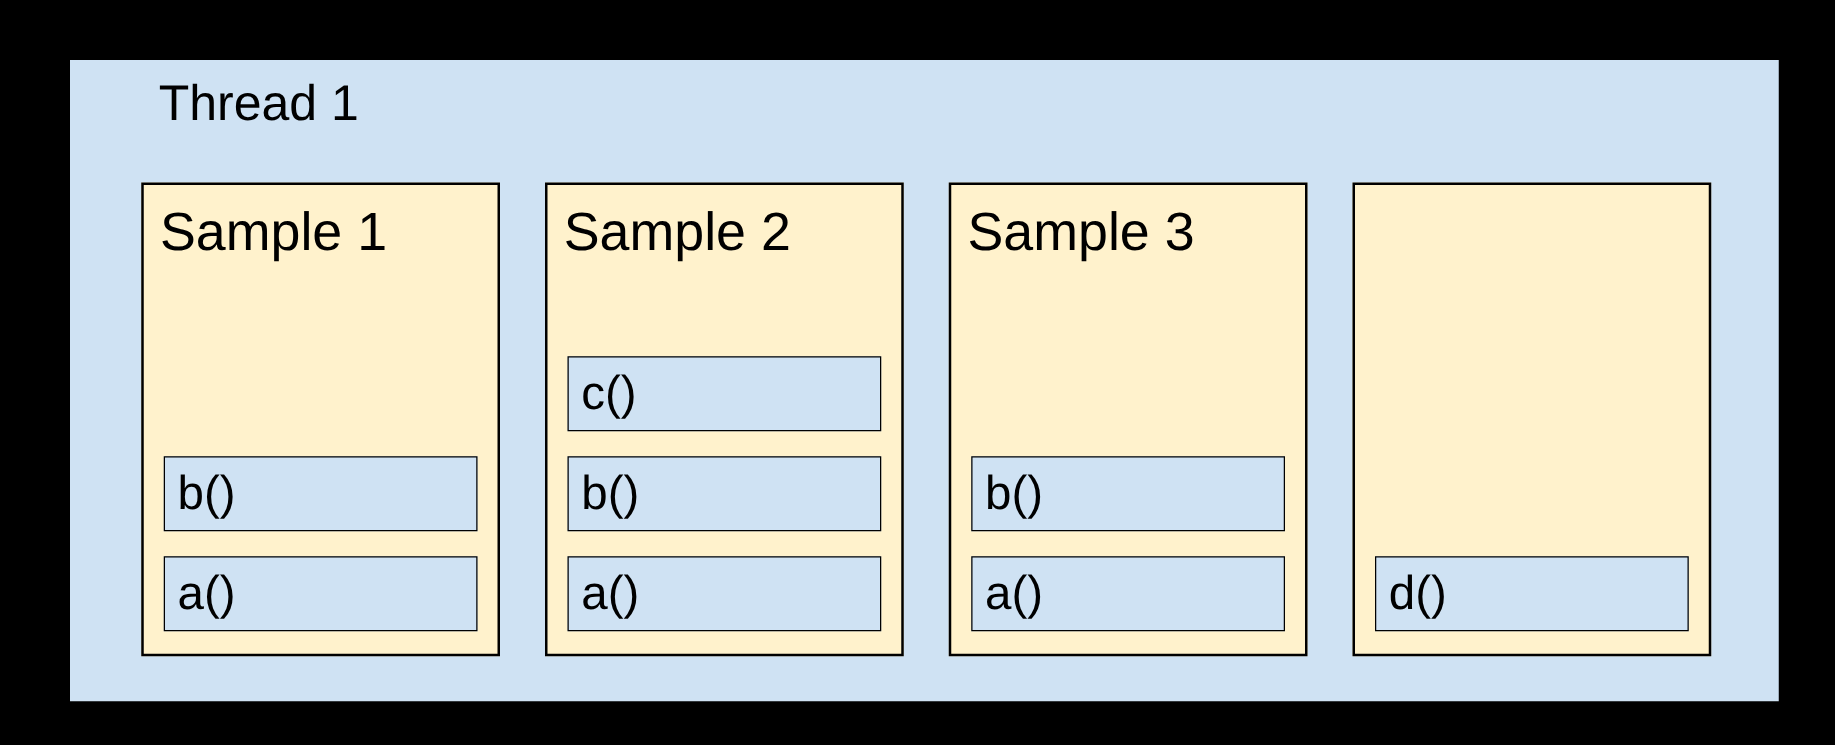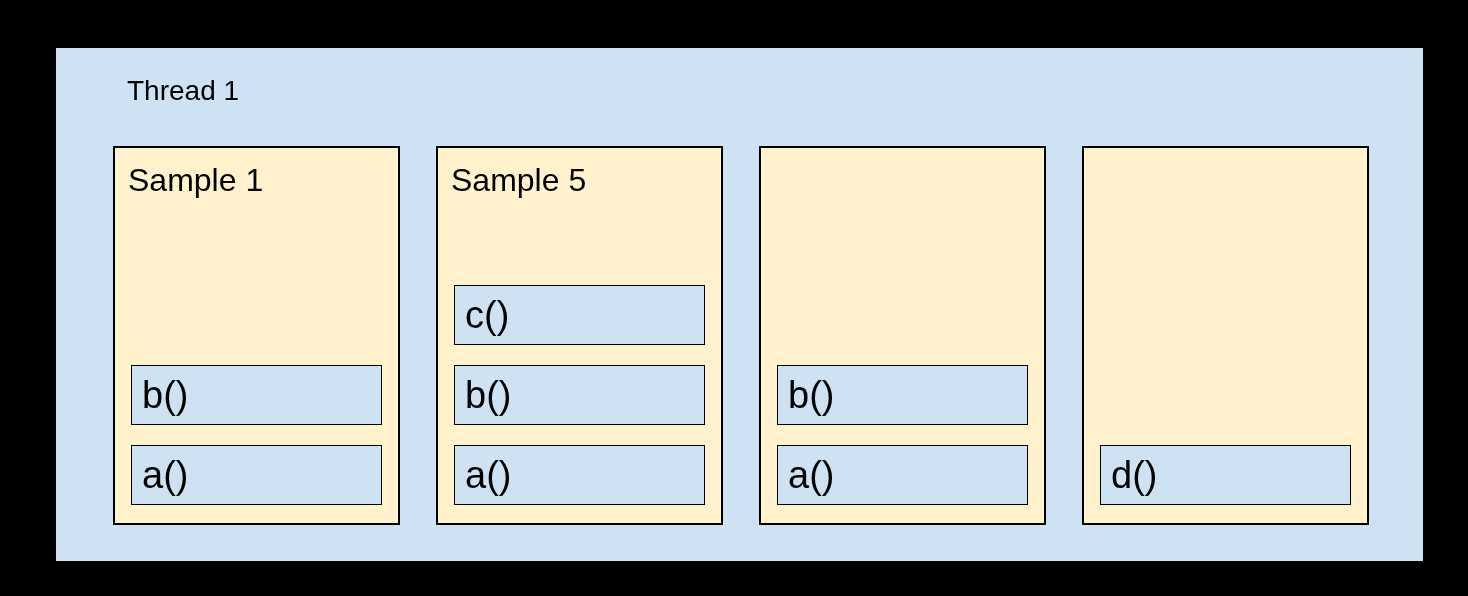--- a/index.html
+++ b/index.html
@@ -28,22 +28,22 @@
     position: absolute;
     left: 56px;
     top: 48px;
     width: 1367px;
     height: 513px;
     background: var(--thread-bg);
   }
   .thread-label {
     position: absolute;
     left: 71px;
-    top: 26px;
-    font-size: 28px;
+    top: 11px;
+    font-size: 40px;
     line-height: 1.2;
     white-space: nowrap;
   }
   .samples-row {
     position: absolute;
     left: 57px;
     top: 98px;
     display: flex;
     gap: 36px;
   }
@@ -51,21 +51,21 @@
     position: relative;
     width: 287px;
     height: 379px;
     background: var(--sample-bg);
     border: 2px solid var(--border);
   }
   .sample-label {
     position: absolute;
     left: 13px;
     top: 13px;
-    font-size: 32px;
+    font-size: 43px;
     line-height: 1.2;
     white-space: nowrap;
   }
   .frame-stack {
     position: absolute;
     left: 16px;
     right: 16px;
     bottom: 18px;
     display: flex;
     flex-direction: column-reverse; 
@@ -95,35 +95,36 @@
             <div class="frame">
               <span>a()</span>
             </div>
             <div class="frame">
               <span>b()</span>
             </div>
           </div>
   </div>
 
   <div class="sample">
-    <div class="sample-label">Sample 5</div>
+    <div class="sample-label">Sample 2</div>
     <div class="frame-stack">
             <div class="frame">
               <span>a()</span>
             </div>
             <div class="frame">
               <span>b()</span>
             </div>
             <div class="frame">
               <span>c()</span>
             </div>
           </div>
   </div>
 
   <div class="sample">
+    <div class="sample-label">Sample 3</div>
     <div class="frame-stack">
             <div class="frame">
               <span>a()</span>
             </div>
             <div class="frame">
               <span>b()</span>
             </div>
           </div>
   </div>
 

